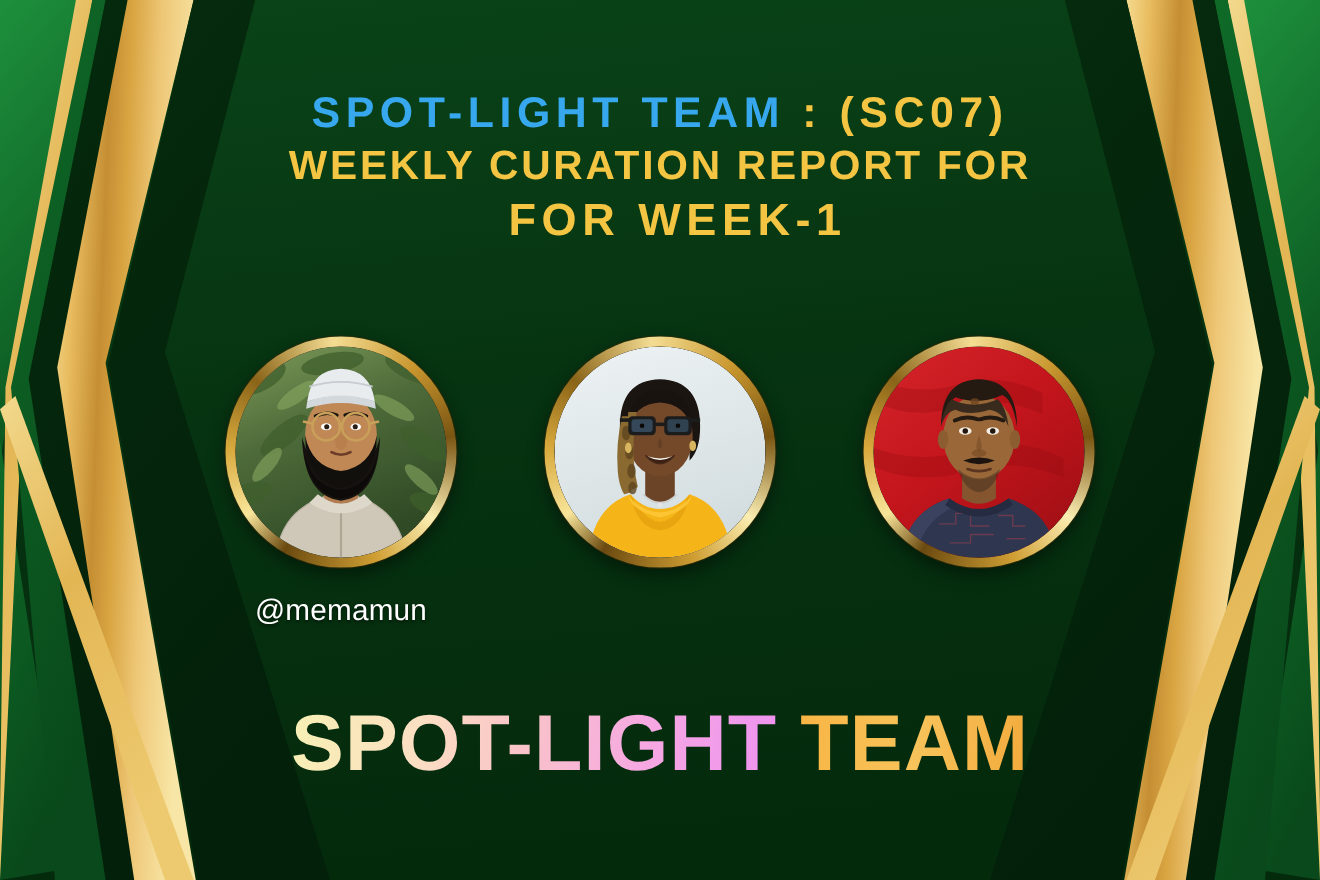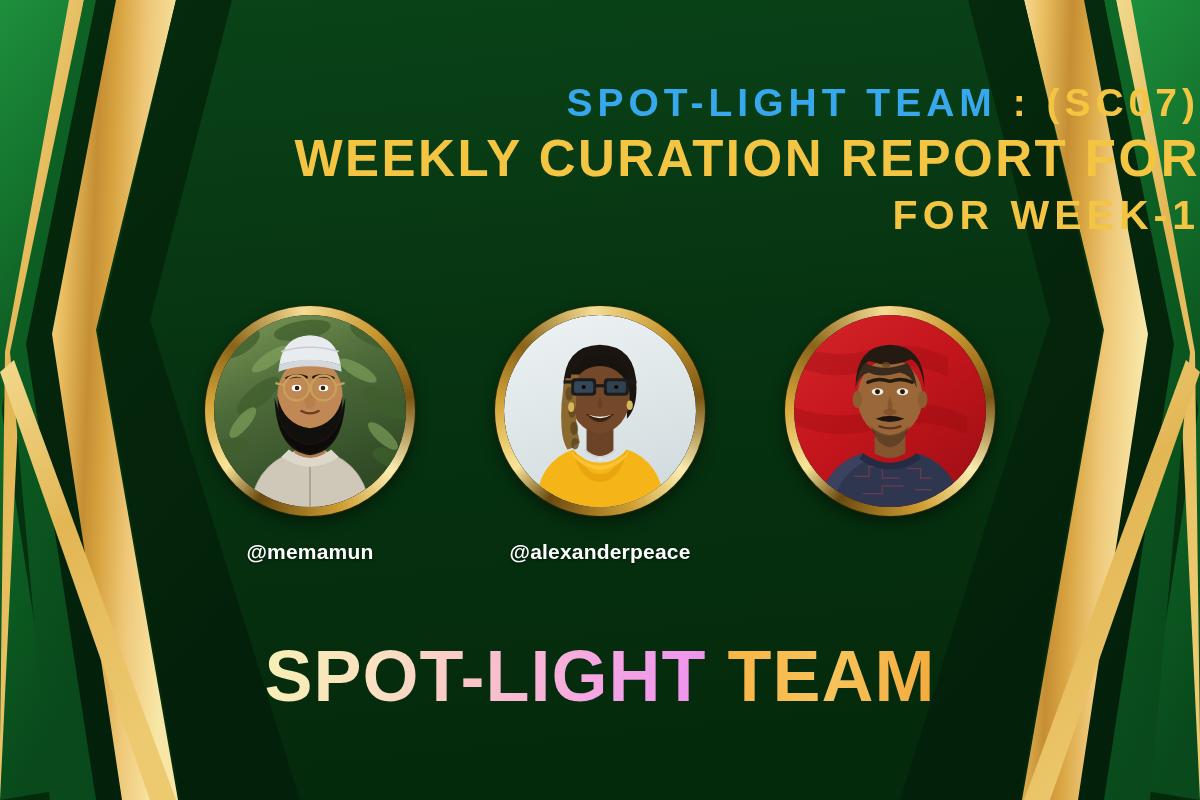--- a/index.html
+++ b/index.html
@@ -23,32 +23,32 @@
     width: 1200px; height: 800px;
     pointer-events: none;
   }
 
   
   .headline {
     position: absolute;
     top: 82px;
     left: 0;
     width: 1200px;
-    text-align: right;
+    text-align: center;
     line-height: 1.10;
   }
   .hl-line {
     display: block;
     font-weight: 700;
     font-size: 40px;
     letter-spacing: 4.5px;
     white-space: nowrap;
   }
   .hl-line-1 { font-size: 39px; letter-spacing: 5px; margin-bottom: 6px; }
-  .hl-line-2 { font-size: 51px; letter-spacing: 2.5px; margin-bottom: 6px; }
+  .hl-line-2 { font-size: 37px; letter-spacing: 2.5px; margin-bottom: 6px; }
   .hl-line-3 { font-size: 41px; letter-spacing: 5px; margin-left: 32px; }
   .tx-blue { color: #38a8ee; }
   .tx-gold { color: #f4c542; }
 
   
   .avatar-row {
     position: absolute;
     top: 306px;
     left: 0;
     width: 1200px;
@@ -84,22 +84,22 @@
     position: relative;
     width: 100%;
     height: 100%;
     border-radius: 50%;
     overflow: hidden;
     background: #222;
   }
   .handle {
     margin-top: 24px;
     color: #ffffff;
-    font-size: 21px;
-    font-weight: 700;
+    font-size: 27px;
+    font-weight: 400;
     letter-spacing: .2px;
     text-shadow: 0 1px 3px rgba(0,0,0,.55);
     white-space: nowrap;
   }
 
   
   .wordmark {
     position: absolute;
     top: 640px;
     left: 0;
@@ -340,21 +340,20 @@
 
               <path d="M100 86 q-4 9 0 11 q4-2 0-11" fill="#5c3a21" opacity=".65"></path>
 
               <path d="M86 103 q14 16 28 0 q-14 8-28 0 z" fill="#3b2013"></path>
               <path d="M88 104 q12 7 24 0 q-12 4-24 0 z" fill="#fbfbf7"></path>
               <path d="M86 103 q14 16 28 0" stroke="#45281a" stroke-width="1.4" fill="none"></path>
             </g>
           </svg>
         </div>
       </div>
-      <div class="handle">@alexanderpeace</div>
     </div>
 
     <div class="member">
       <div class="ring">
         <div class="photo">
           <svg viewBox="0 0 200 200" width="100%" height="100%" xmlns="http://www.w3.org/2000/svg">
             <defs>
               <linearGradient id="m3bg" x1="0.1" y1="0" x2="0.9" y2="1">
                 <stop offset="0%" stop-color="#d4242a"></stop>
                 <stop offset="45%" stop-color="#c4151c"></stop>

